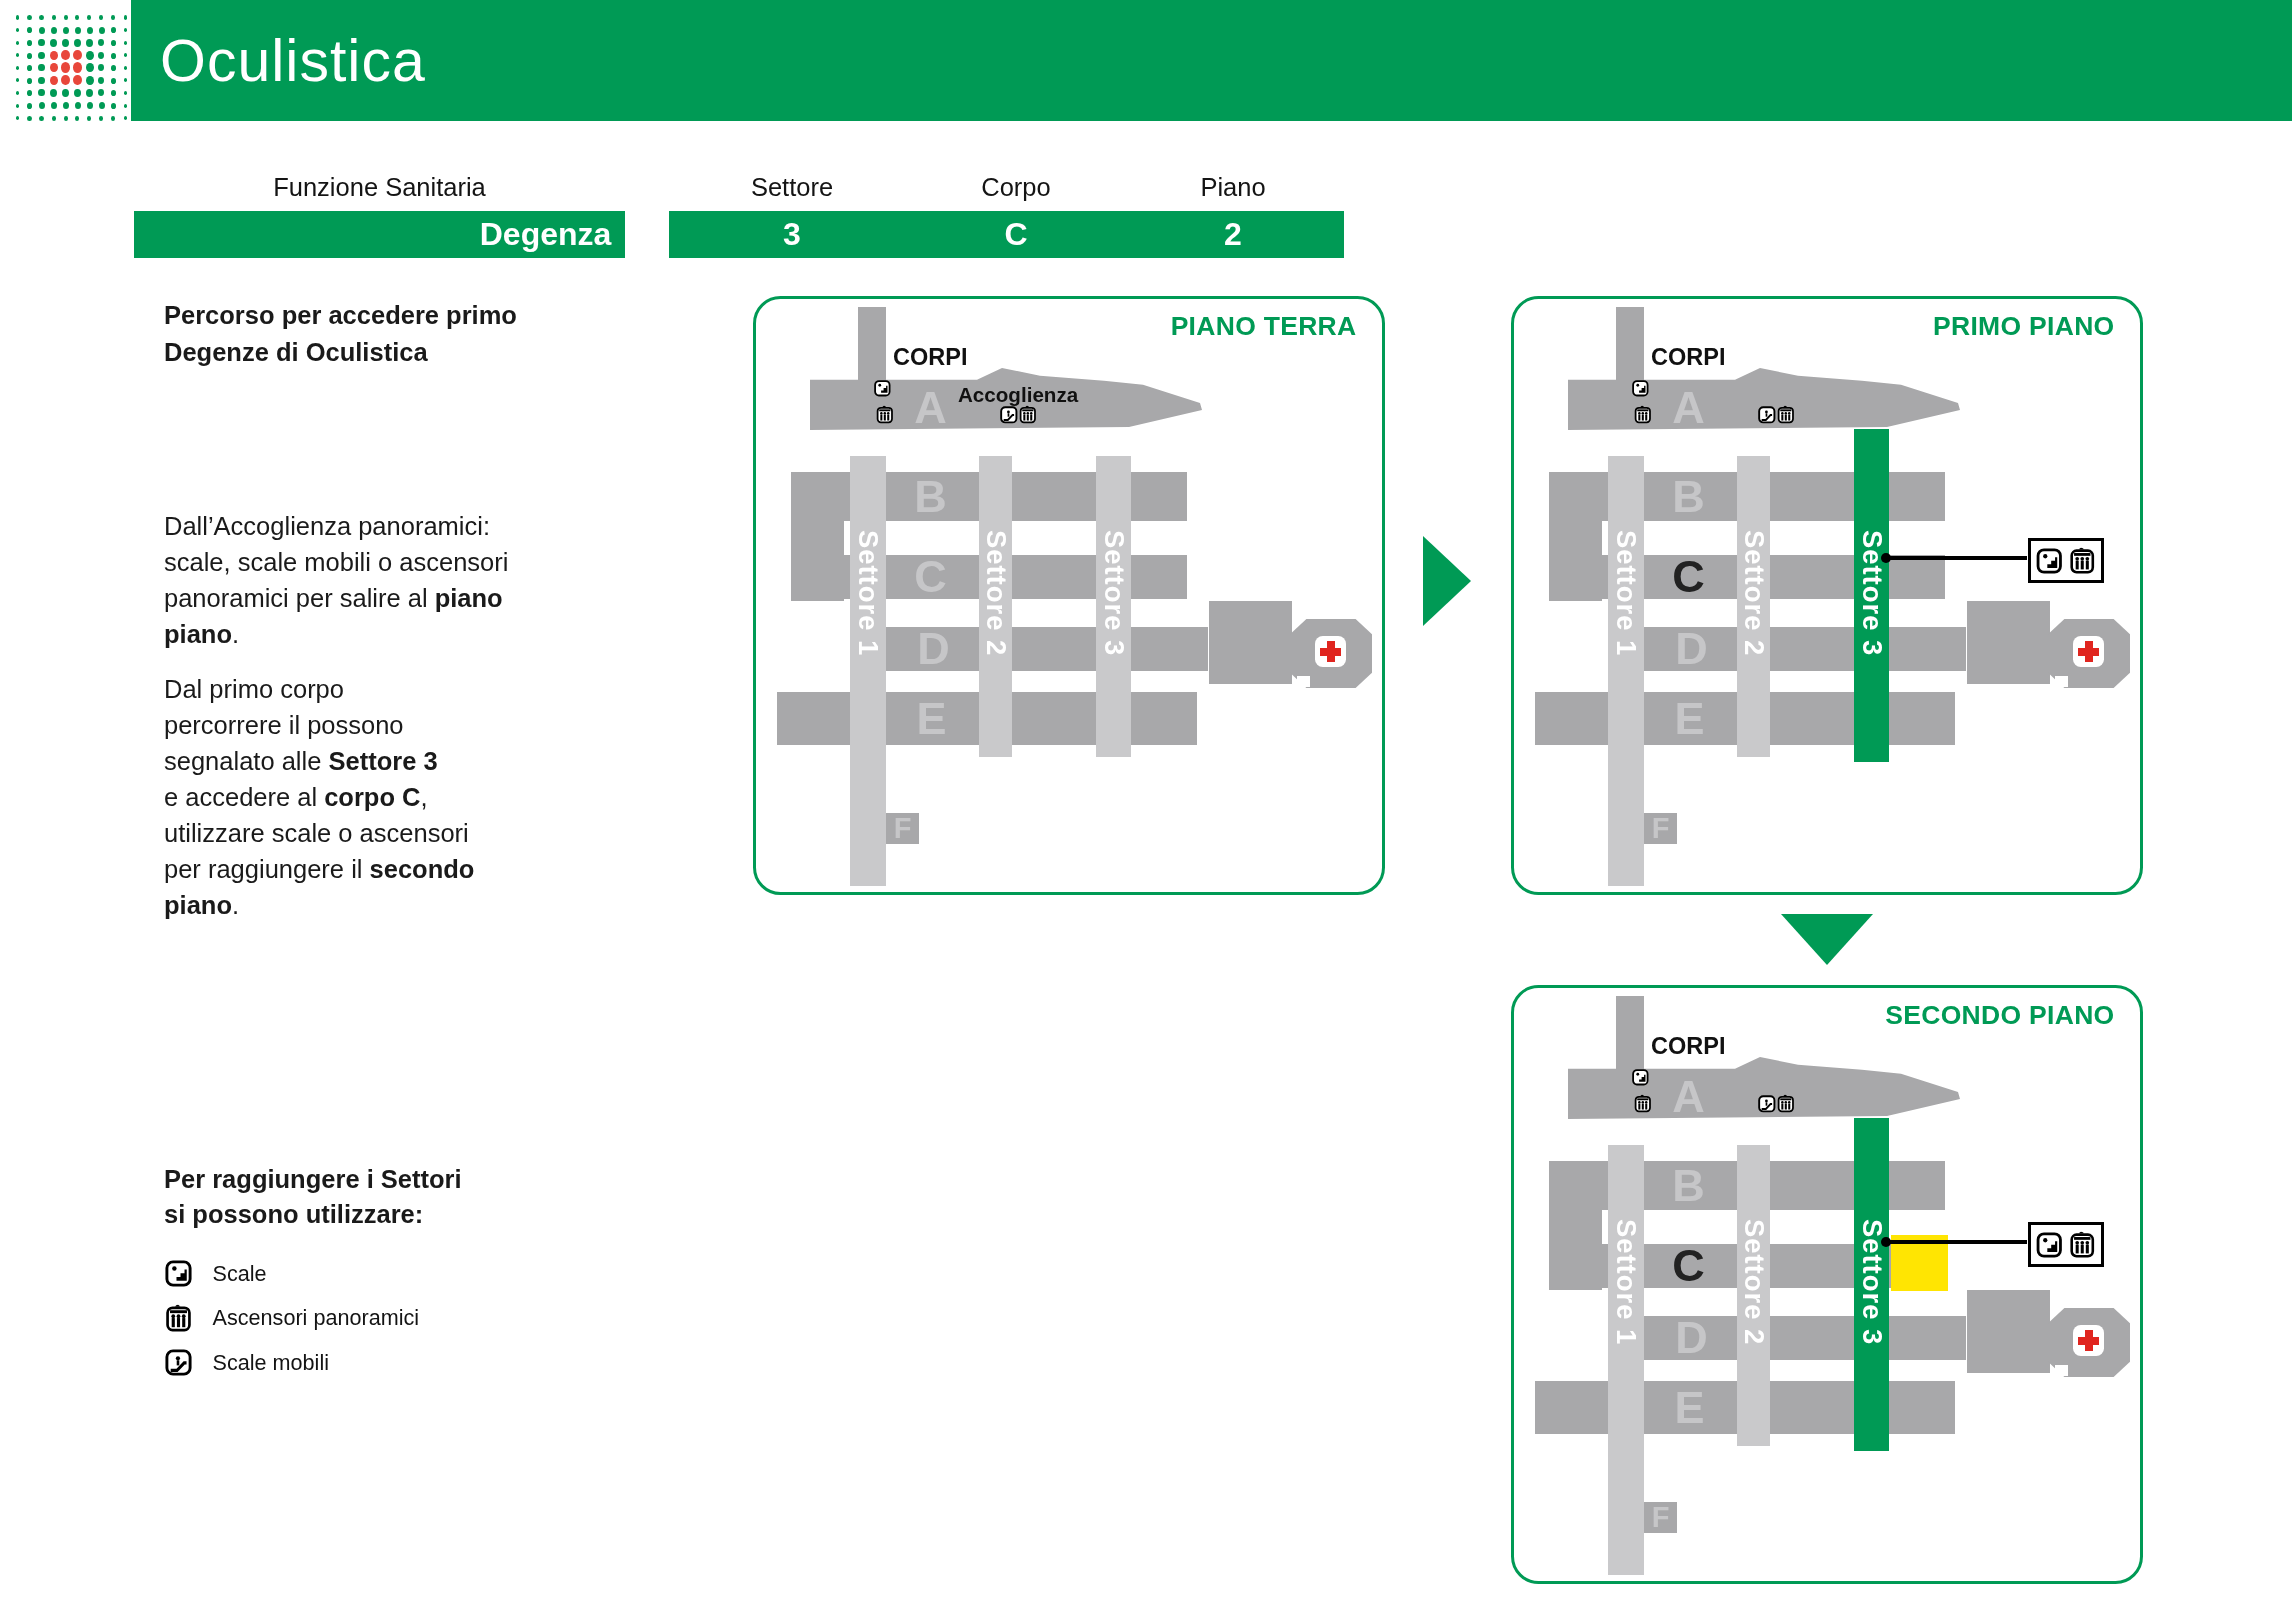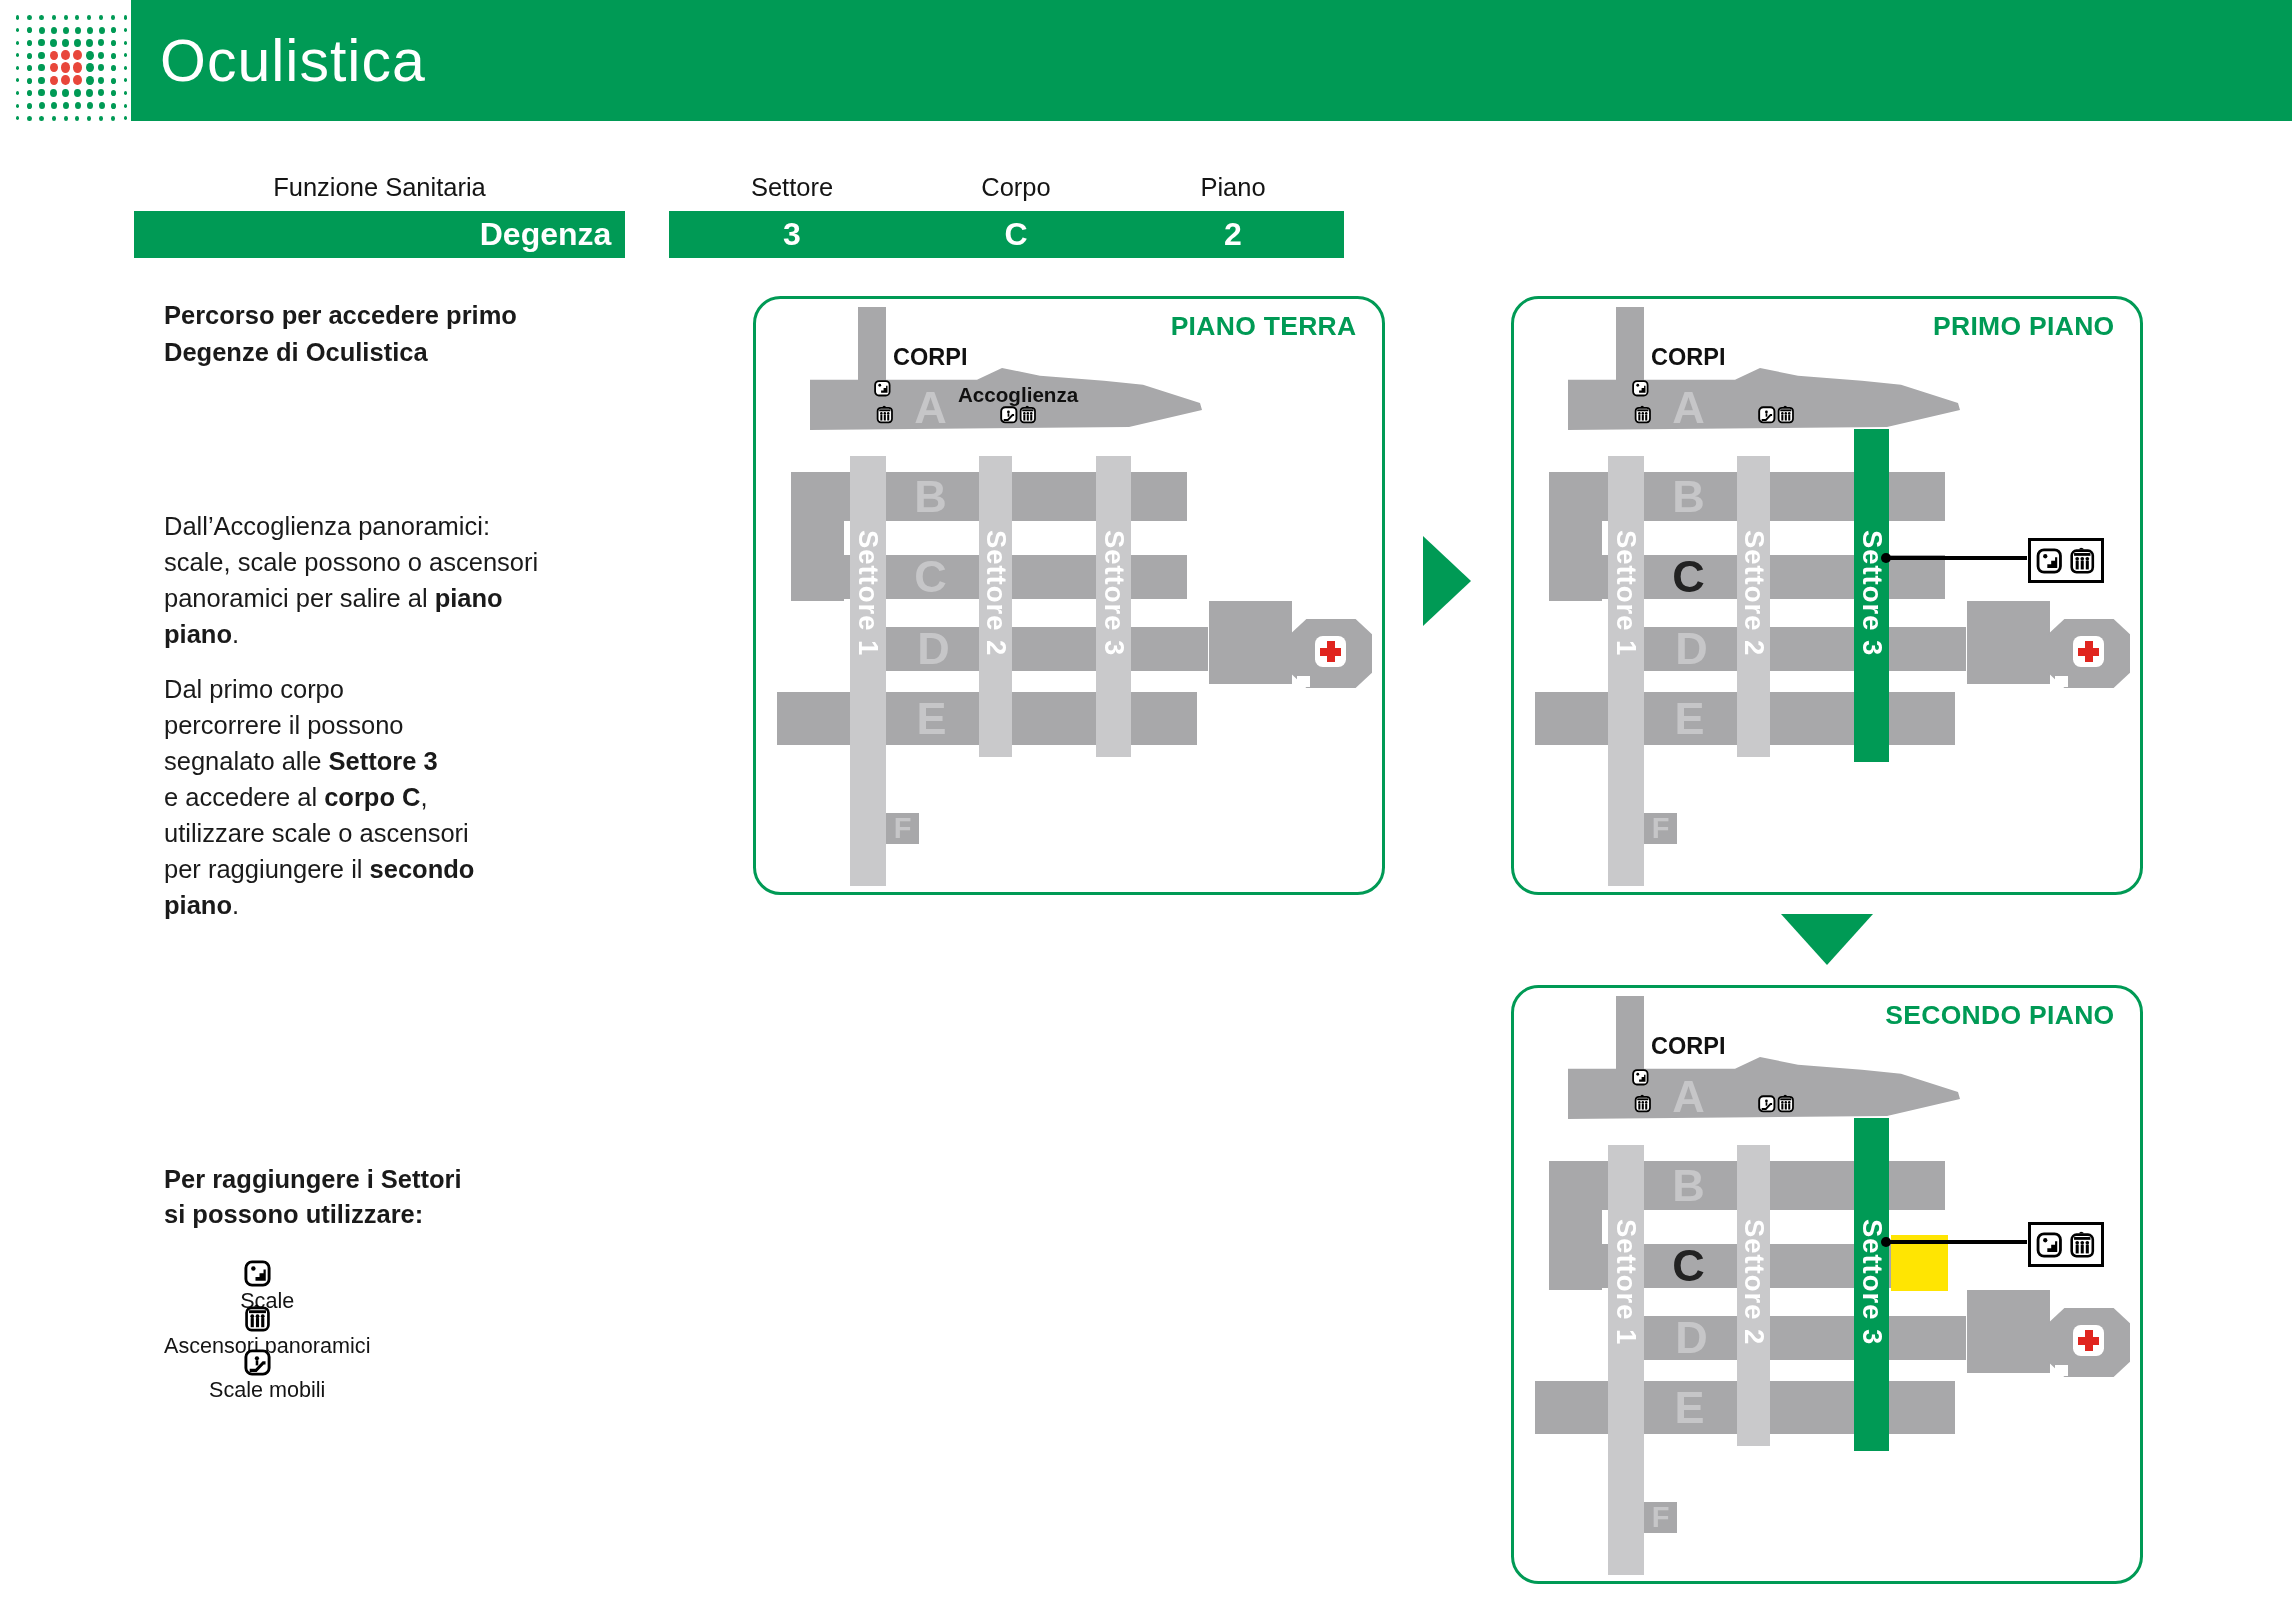--- a/index.html
+++ b/index.html
@@ -22,21 +22,21 @@
         color:#fff;font-size:32px;font-weight:bold;line-height:47px;}
 
   
   .sb-head{position:absolute;left:164px;font-size:25.5px;font-weight:bold;line-height:37px;}
   .hl{position:absolute;left:149px;top:402px;width:398px;height:52px;background:var(--yellow);
       display:flex;align-items:center;}
   .hl span{font-size:26.5px;font-weight:bold;padding-left:15.7px;}
   .para{position:absolute;left:164px;font-size:25.5px;line-height:36px;}
   .para b{font-weight:bold;}
   .legend{position:absolute;left:164px;top:1259px;}
-  .leg-item{display:flex;align-items:center;margin-bottom:15.7px;height:29px;flex-direction:column;}
+  .leg-item{display:flex;align-items:center;margin-bottom:15.7px;height:29px;}
   .leg-item .ic{width:29px;height:29px;margin-right:19.6px;flex:0 0 29px;}
   .leg-item .lbl{font-size:21.6px;color:#141414;}
 
   
   .panel{position:absolute;width:632px;height:599px;border:3.9px solid var(--green);
          border-radius:27.4px;box-sizing:border-box;background:#fff;}
   .ptitle{position:absolute;top:11.8px;right:25.5px;font-size:26.5px;font-weight:bold;
           color:var(--green);letter-spacing:0.3px;}
   .map{position:absolute;left:0;top:0;right:0;bottom:0;}
   .strip{position:absolute;background:var(--strip);}
@@ -178,21 +178,21 @@
   <span class="gval" style="left:694px;">3</span>
   <span class="gval" style="left:918px;">C</span>
   <span class="gval" style="left:1135px;">2</span>
 
   <div class="sb-head" style="top:297px;">
     <div>Percorso per accedere primo</div>
     <div>Degenze di Oculistica</div>
   </div>
   <div class="para" style="top:508px;">
       <div><span>Dall’Accoglienza panoramici:</span></div>
-      <div><span>scale, scale possono o ascensori</span></div>
+      <div><span>scale, scale mobili o ascensori</span></div>
       <div><span>panoramici per salire al </span><b>piano</b></div>
       <div><b>piano</b><span>.</span></div>
     </div>
   <div class="para" style="top:671px;">
       <div><span>Dal primo corpo</span></div>
       <div><span>percorrere il possono</span></div>
       <div><span>segnalato alle </span><b>Settore 3</b></div>
       <div><span>e accedere al </span><b>corpo C</b><span>,</span></div>
       <div><span>utilizzare scale o ascensori</span></div>
       <div><span>per raggiungere il </span><b>secondo</b></div>

